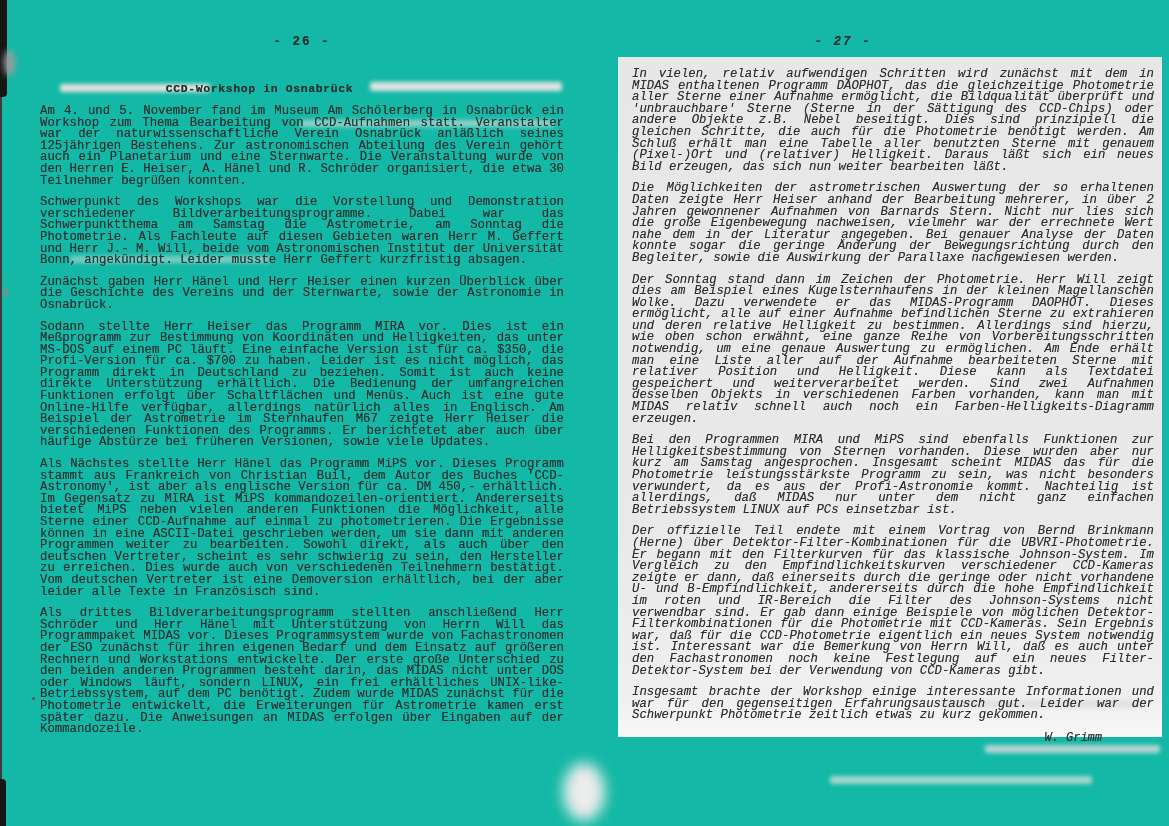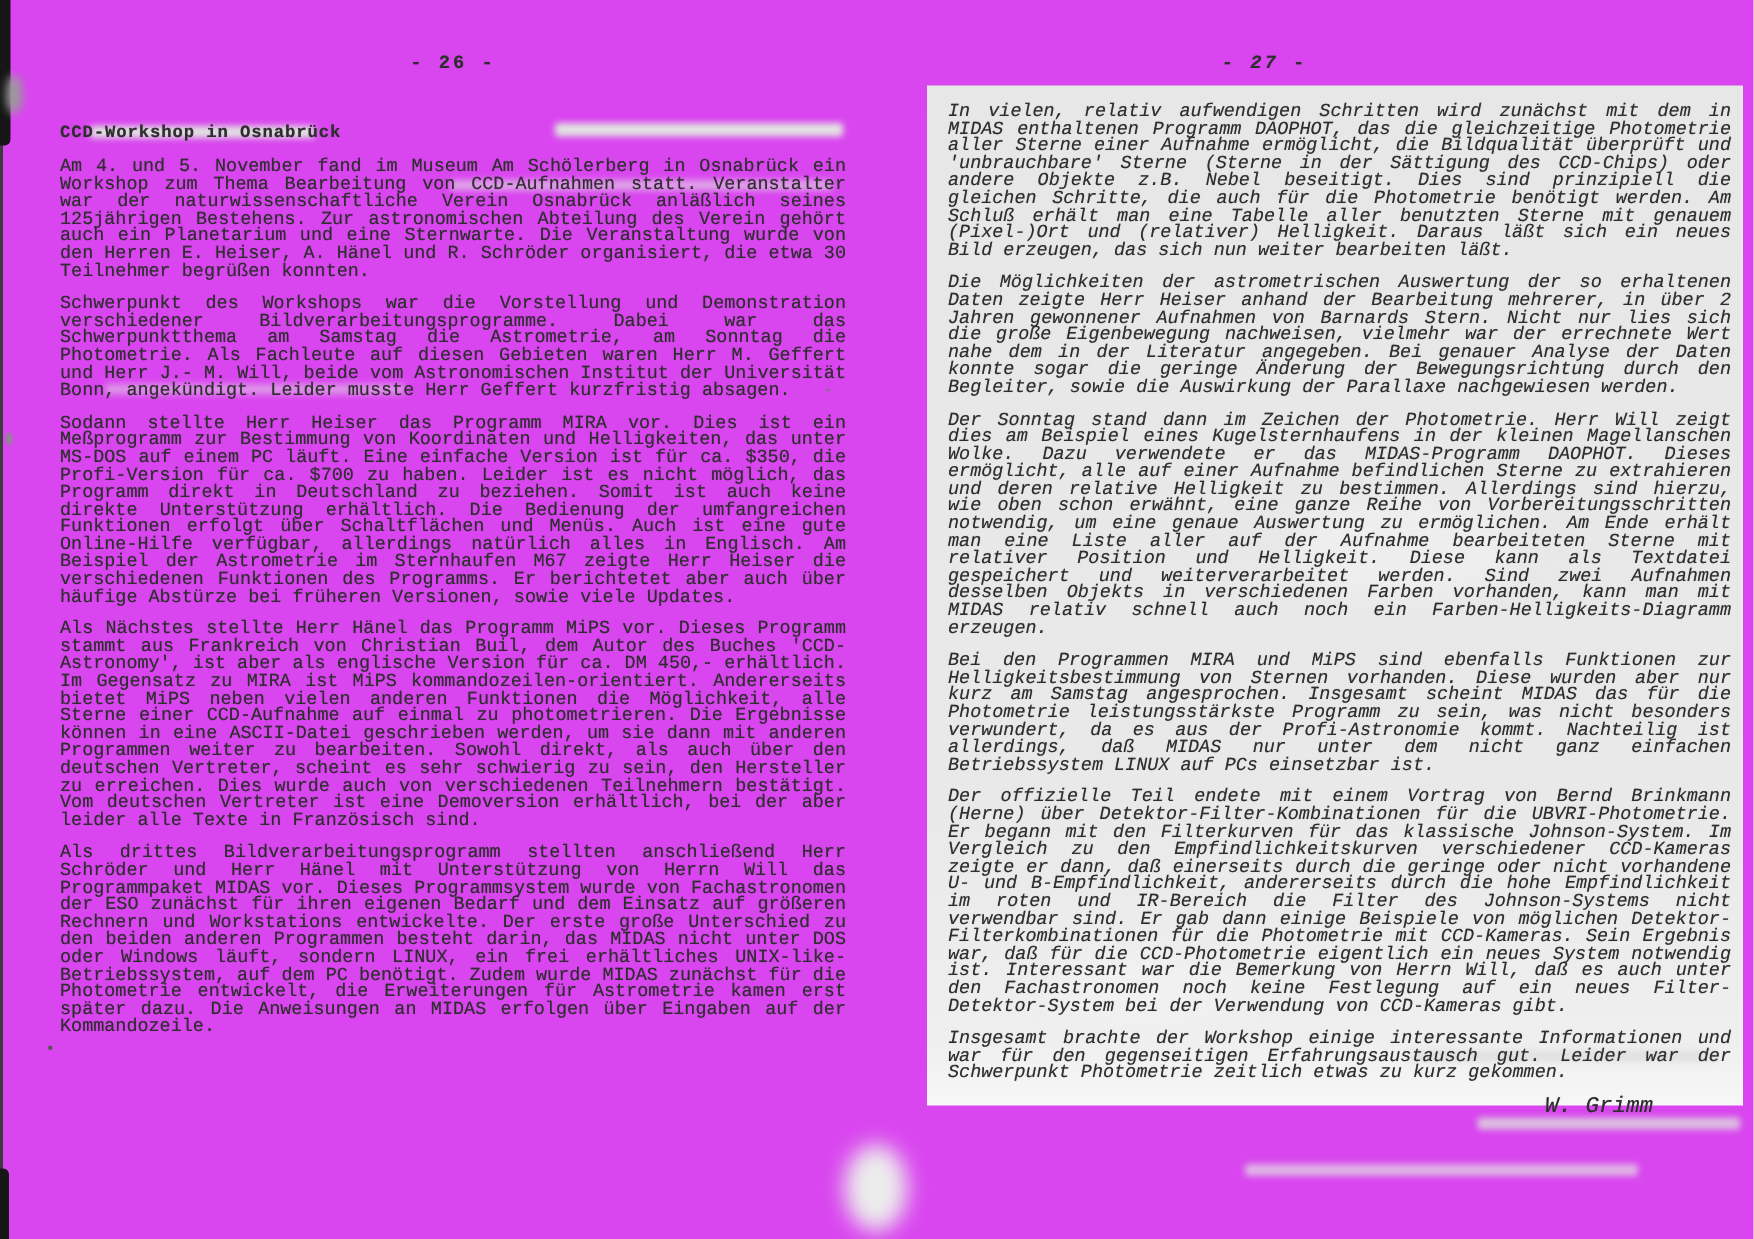--- a/index.html
+++ b/index.html
@@ -1,48 +1,48 @@
 <!DOCTYPE html>
 <html lang="de"><head>
 <meta charset="utf-8">
 <style>
   html,body{margin:0;padding:0;background:#ffffff;}
   .canvas{
     position:relative;
     width:1169px;height:826px;
-    background:#d946ef;
+    background:#14b8a6;
     overflow:hidden;
     font-family:"Liberation Mono","DejaVu Sans Mono",monospace;
     color:#2e2e2e;
   }
   
   .page{position:absolute;z-index:2;}
   .page-left{left:40px;top:36px;width:524px;}
   .page-right{left:632px;top:36px;width:522px;font-style:italic;}
   .page-number{
     font-size:12.5px;line-height:13px;font-weight:bold;
     text-align:center;letter-spacing:2px;
     text-shadow:0 0 .5px rgba(40,40,40,.55);
   }
   .page-right .page-number{padding-right:100px;}
   .article-title{
     font-size:11.5px;font-weight:bold;letter-spacing:.6px;
-    padding-right:85px;
+    text-align:center;padding-right:85px;
     margin:33px 0 11px 0;
     text-shadow:0 0 .5px rgba(40,40,40,.6);
   }
   p.body{
     font-size:12.3px;line-height:11.6px;
     text-align:justify;
     margin:0 0 10px 0;
     text-shadow:0 0 .5px rgba(40,40,40,.5);
   }
   .page-right p.body:first-of-type{margin-top:20px;}
   .signature{
-    font-size:15px;line-height:12px;
+    font-size:12px;line-height:12px;
     text-align:right;padding-right:52px;margin-top:8px;
     text-shadow:0 0 .5px rgba(40,40,40,.5);
   }
   
   .scan-shade{
     position:absolute;z-index:1;
     left:618px;top:57px;width:544px;height:680px;
     background:linear-gradient(180deg,#e7e7e7 0%,#e9e9e9 70%,#efefef 94%,#f7f7f7 100%);
   }
   
@@ -83,20 +83,21 @@
   <div class="ghost ghost-r1"></div>
   <div class="ghost ghost-r2"></div>
   <div class="ghost ghost-r3"></div>
   <div class="ghost ghost-smudge-1"></div>
 
   <div class="page page-left">
     <div class="page-number">- 26 -</div>
     <div class="article-title">CCD-Workshop in Osnabrück</div>
     <p class="body">Am 4. und 5. November fand im Museum Am Schölerberg in Osnabrück ein Workshop zum Thema Bearbeitung von CCD-Aufnahmen statt. Veranstalter war der naturwissenschaftliche Verein Osnabrück anläßlich seines 125jährigen Bestehens. Zur astronomischen Abteilung des Verein gehört auch ein Planetarium und eine Sternwarte. Die Veranstaltung wurde von den Herren E. Heiser, A. Hänel und R. Schröder organisiert, die etwa 30 Teilnehmer begrüßen konnten.</p>
     <p class="body">Schwerpunkt des Workshops war die Vorstellung und Demonstration verschiedener Bildverarbeitungsprogramme. Dabei war das Schwerpunktthema am Samstag die Astrometrie, am Sonntag die Photometrie. Als Fachleute auf diesen Gebieten waren Herr M. Geffert und Herr J.- M. Will, beide vom Astronomischen Institut der Universität Bonn, angekündigt. Leider musste Herr Geffert kurzfristig absagen.</p>
+    <p class="body">Zunächst gaben Herr Hänel und Herr Heiser einen kurzen Überblick über die Geschichte des Vereins und der Sternwarte, sowie der Astronomie in Osnabrück.</p>
     <p class="body">Sodann stellte Herr Heiser das Programm MIRA vor. Dies ist ein Meßprogramm zur Bestimmung von Koordinaten und Helligkeiten, das unter MS-DOS auf einem PC läuft. Eine einfache Version ist für ca. $350, die Profi-Version für ca. $700 zu haben. Leider ist es nicht möglich, das Programm direkt in Deutschland zu beziehen. Somit ist auch keine direkte Unterstützung erhältlich. Die Bedienung der umfangreichen Funktionen erfolgt über Schaltflächen und Menüs. Auch ist eine gute Online-Hilfe verfügbar, allerdings natürlich alles in Englisch. Am Beispiel der Astrometrie im Sternhaufen M67 zeigte Herr Heiser die verschiedenen Funktionen des Programms. Er berichtetet aber auch über häufige Abstürze bei früheren Versionen, sowie viele Updates.</p>
     <p class="body">Als Nächstes stellte Herr Hänel das Programm MiPS vor. Dieses Programm stammt aus Frankreich von Christian Buil, dem Autor des Buches 'CCD-Astronomy', ist aber als englische Version für ca. DM 450,- erhältlich. Im Gegensatz zu MIRA ist MiPS kommandozeilen-orientiert. Andererseits bietet MiPS neben vielen anderen Funktionen die Möglichkeit, alle Sterne einer CCD-Aufnahme auf einmal zu photometrieren. Die Ergebnisse können in eine ASCII-Datei geschrieben werden, um sie dann mit anderen Programmen weiter zu bearbeiten. Sowohl direkt, als auch über den deutschen Vertreter, scheint es sehr schwierig zu sein, den Hersteller zu erreichen. Dies wurde auch von verschiedenen Teilnehmern bestätigt. Vom deutschen Vertreter ist eine Demoversion erhältlich, bei der aber leider alle Texte in Französisch sind.</p>
     <p class="body">Als drittes Bildverarbeitungsprogramm stellten anschließend Herr Schröder und Herr Hänel mit Unterstützung von Herrn Will das Programmpaket MIDAS vor. Dieses Programmsystem wurde von Fachastronomen der ESO zunächst für ihren eigenen Bedarf und dem Einsatz auf größeren Rechnern und Workstations entwickelte. Der erste große Unterschied zu den beiden anderen Programmen besteht darin, das MIDAS nicht unter DOS oder Windows läuft, sondern LINUX, ein frei erhältliches UNIX-like-Betriebssystem, auf dem PC benötigt. Zudem wurde MIDAS zunächst für die Photometrie entwickelt, die Erweiterungen für Astrometrie kamen erst später dazu. Die Anweisungen an MIDAS erfolgen über Eingaben auf der Kommandozeile.</p>
   </div>
 
   <div class="page page-right">
     <div class="page-number">- 27 -</div>
     <p class="body">In vielen, relativ aufwendigen Schritten wird zunächst mit dem in MIDAS enthaltenen Programm DAOPHOT, das die gleichzeitige Photometrie aller Sterne einer Aufnahme ermöglicht, die Bildqualität überprüft und 'unbrauchbare' Sterne (Sterne in der Sättigung des CCD-Chips) oder andere Objekte z.B. Nebel beseitigt. Dies sind prinzipiell die gleichen Schritte, die auch für die Photometrie benötigt werden. Am Schluß erhält man eine Tabelle aller benutzten Sterne mit genauem (Pixel-)Ort und (relativer) Helligkeit. Daraus läßt sich ein neues Bild erzeugen, das sich nun weiter bearbeiten läßt.</p>
     <p class="body">Die Möglichkeiten der astrometrischen Auswertung der so erhaltenen Daten zeigte Herr Heiser anhand der Bearbeitung mehrerer, in über 2 Jahren gewonnener Aufnahmen von Barnards Stern. Nicht nur lies sich die große Eigenbewegung nachweisen, vielmehr war der errechnete Wert nahe dem in der Literatur angegeben. Bei genauer Analyse der Daten konnte sogar die geringe Änderung der Bewegungsrichtung durch den Begleiter, sowie die Auswirkung der Parallaxe nachgewiesen werden.</p>
     <p class="body">Der Sonntag stand dann im Zeichen der Photometrie. Herr Will zeigt dies am Beispiel eines Kugelsternhaufens in der kleinen Magellanschen Wolke. Dazu verwendete er das MIDAS-Programm DAOPHOT. Dieses ermöglicht, alle auf einer Aufnahme befindlichen Sterne zu extrahieren und deren relative Helligkeit zu bestimmen. Allerdings sind hierzu, wie oben schon erwähnt, eine ganze Reihe von Vorbereitungsschritten notwendig, um eine genaue Auswertung zu ermöglichen. Am Ende erhält man eine Liste aller auf der Aufnahme bearbeiteten Sterne mit relativer Position und Helligkeit. Diese kann als Textdatei gespeichert und weiterverarbeitet werden. Sind zwei Aufnahmen desselben Objekts in verschiedenen Farben vorhanden, kann man mit MIDAS relativ schnell auch noch ein Farben-Helligkeits-Diagramm erzeugen.</p>

